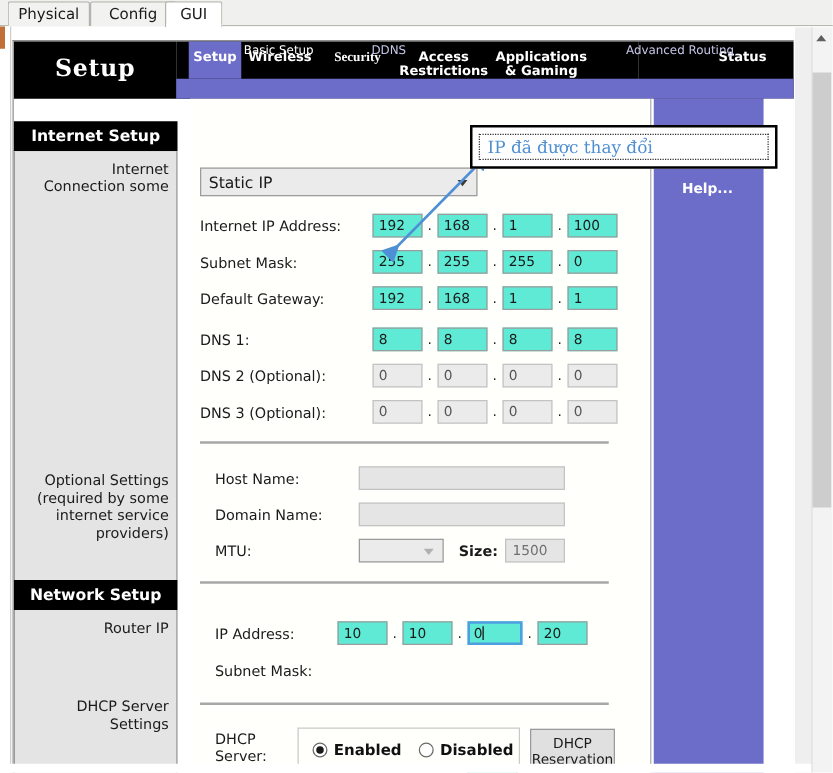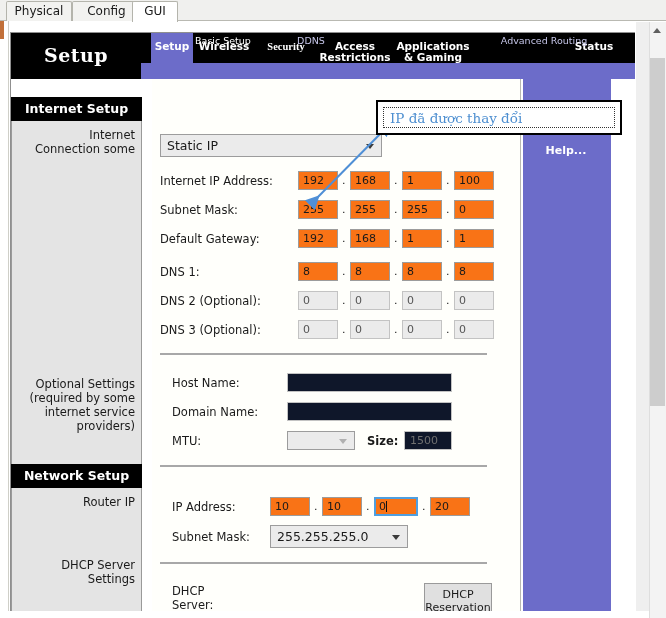--- a/index.html
+++ b/index.html
@@ -227,21 +227,21 @@
 
   .frm-label {
     position: absolute;
     font-size: 11.5px;
     color: #1a1a1a;
     white-space: nowrap;
   }
   .octet {
     position: absolute;
     height: 19px;
-    background: #f97316;
+    background: #5eead4;
     border: 1px solid #9c9c9c;
     box-sizing: border-box;
     font-size: 11px;
     color: #1a1a1a;
     line-height: 17px;
     padding-left: 4px;
     font-family: "DejaVu Sans", "Liberation Sans", sans-serif;
   }
   .octet.dis {
     background: #ebebeb;
@@ -291,21 +291,21 @@
     border-left: 4px solid transparent;
     border-right: 4px solid transparent;
     border-top: 5px solid #3a3a3a;
   }
   .selectbox.dis { background: #ebebeb; color: #9a9a9a; }
   .selectbox.dis .arrow { border-top-color: #b0b0b0; }
 
   .textbox {
     position: absolute;
     height: 19px;
-    background: #0f172a;
+    background: #e5e5e5;
     border: 1px solid #c3c3c3;
     box-sizing: border-box;
     font-size: 11px;
     color: #707070;
     line-height: 17px;
     padding-left: 5px;
   }
 
   .divider {
     position: absolute;
@@ -544,29 +544,33 @@
       <div class="frm-label" style="left:20px; top:421px;">IP Address:</div>
       <div class="octet" style="left:118px; top:418px; width:40px;">10</div>
       <div class="dot" style="left:162px; top:421px;">.</div>
       <div class="octet" style="left:170px; top:418px; width:40px;">10</div>
       <div class="dot" style="left:214px; top:421px;">.</div>
       <div class="octet focus" style="left:222px; top:418px; width:44px;"><span>0</span><span class="caret"></span></div>
       <div class="dot" style="left:270px; top:421px;">.</div>
       <div class="octet" style="left:278px; top:418px; width:40px;">20</div>
 
       <div class="frm-label" style="left:20px; top:451px;">Subnet Mask:</div>
-      <div class="selectbox" style="left:118px; top:446px; width:138px;">
-        <span>255.255.255.0</span>
-        <span class="arrow"></span>
+
+      <div class="divider" style="left:8px; top:483px; width:327px;"></div>
+
+      <div class="frm-label" style="left:20px; top:505px; line-height:14px;"><span>DHCP</span><br><span>Server:</span></div>
+
+      <div class="radio-frame" style="left:86px; top:503px; width:178px; height:35px;">
+        <div class="radio" style="left:11px; top:11px;">
+            <div class="inner"></div>
+          </div>
+        <div class="radio-text" style="left:28px; top:10px;">Enabled</div>
+        <div class="radio" style="left:96px; top:11px;"></div>
+        <div class="radio-text" style="left:113px; top:10px;">Disabled</div>
       </div>
-
-      <div class="divider" style="left:8px; top:483px; width:327px;"></div>
-
-      <div class="frm-label" style="left:20px; top:505px; line-height:14px;"><span>DHCP</span><br><span>Server:</span></div>
-
 
       <div class="btn" style="left:272px; top:504px; width:68px; height:33px;"><span>DHCP</span><br><span>Reservation</span></div>
 
       <div class="octet" style="left:222px; top:533px; width:40px;"></div>
     </div>
 
     <div class="sec-hdr" style="top:64px; left:0px; width:131px;">Internet Setup</div>
 
     <div class="lbl-block" style="top:88px; left:0px; width:131px; height:343px;">
       <span>Internet</span><br>

